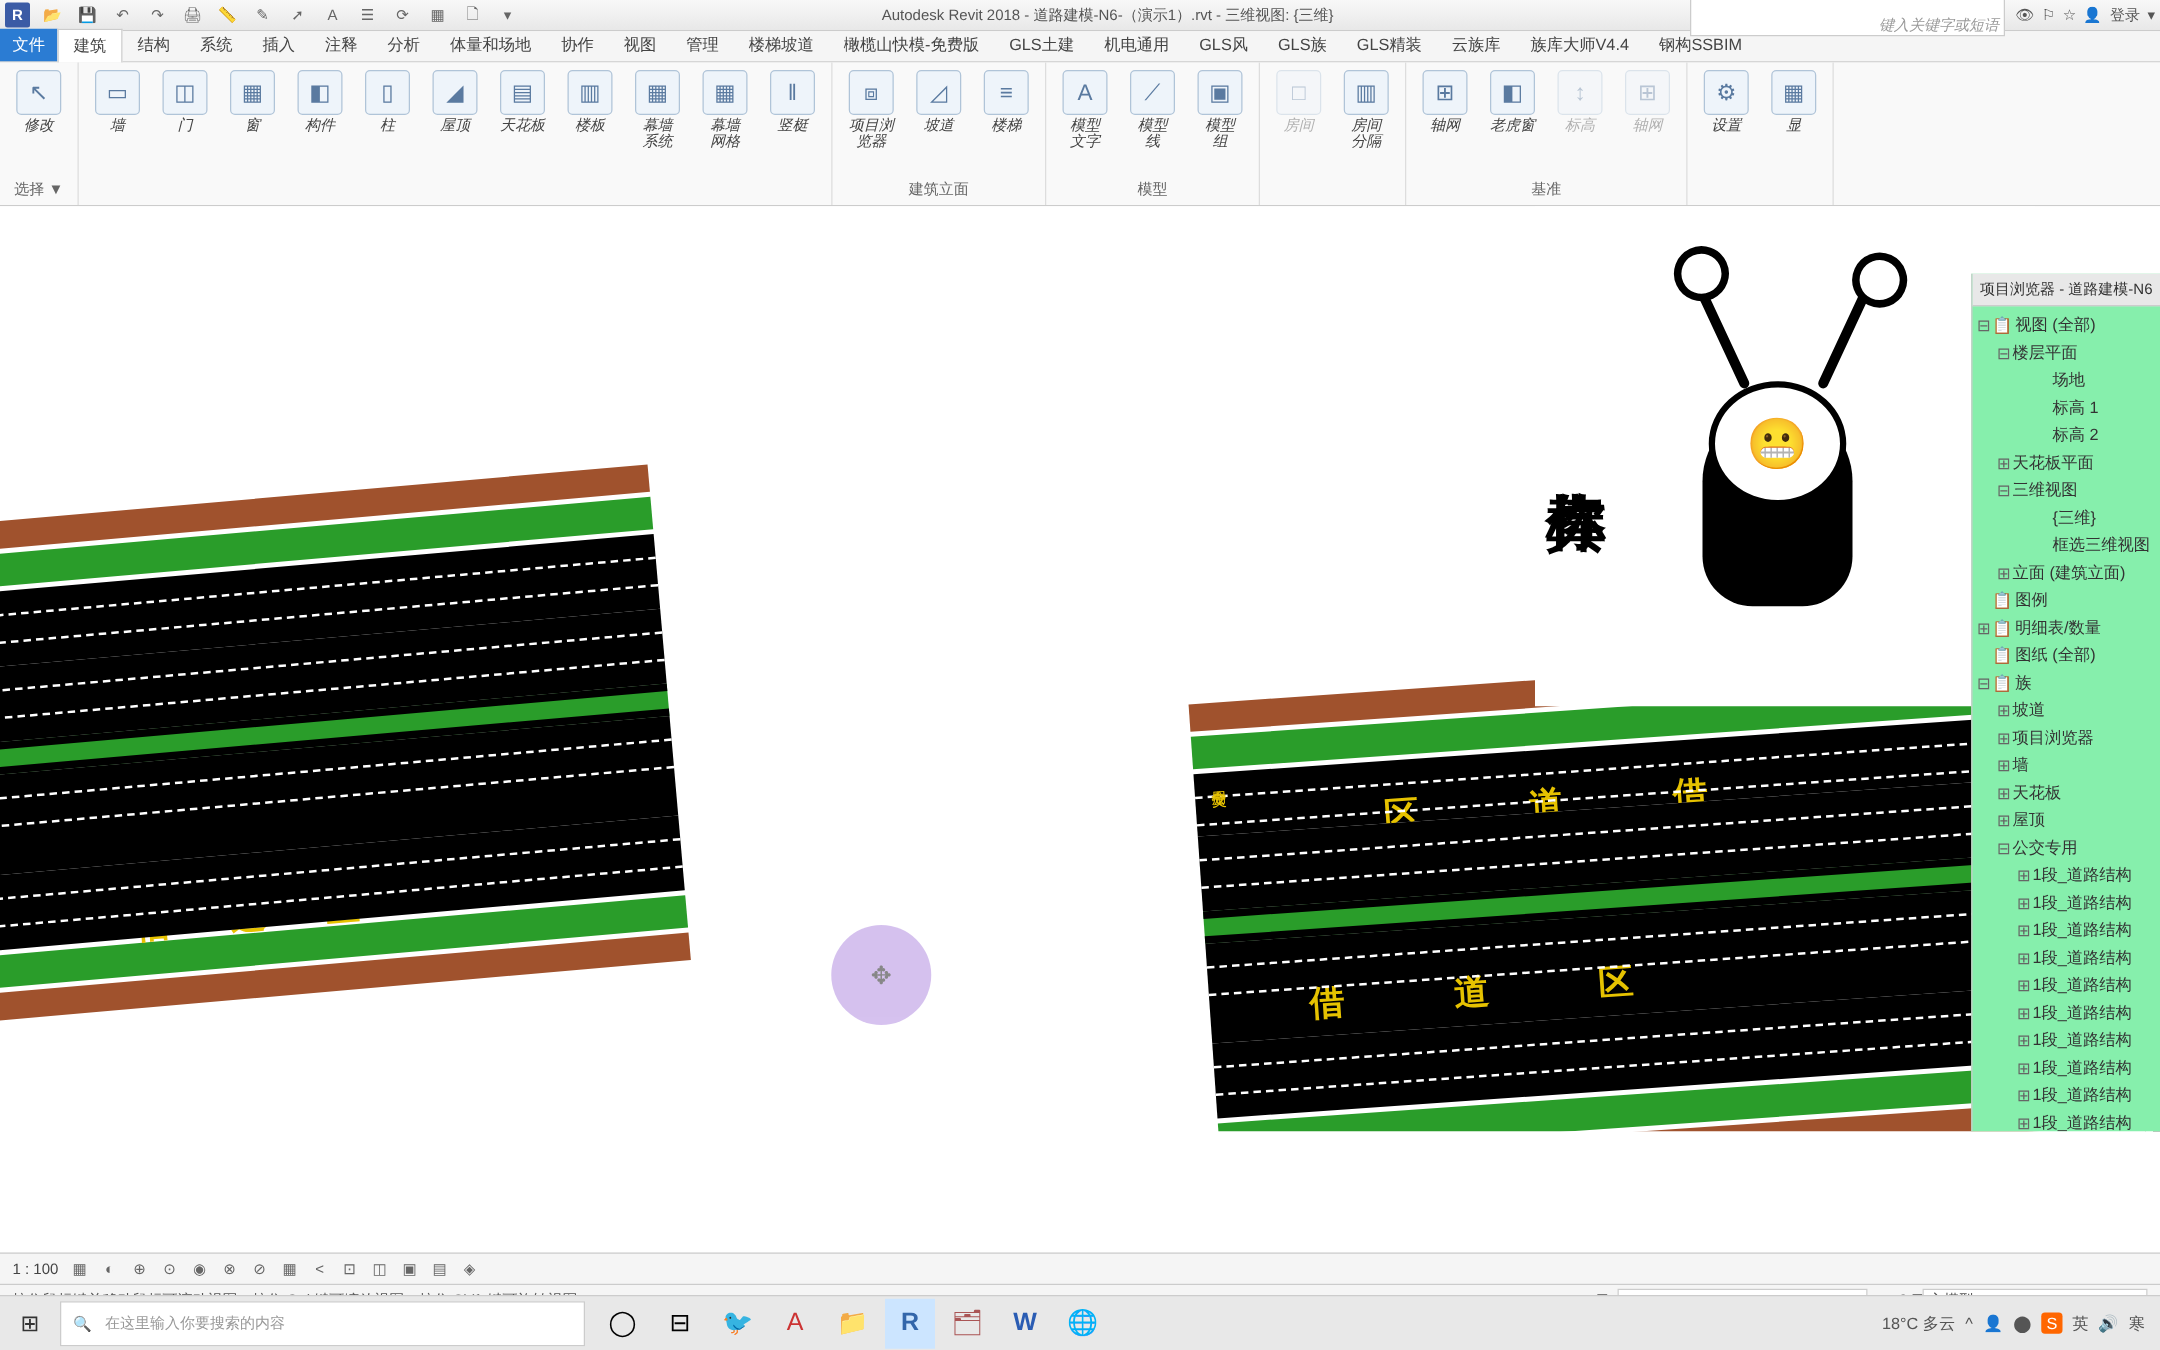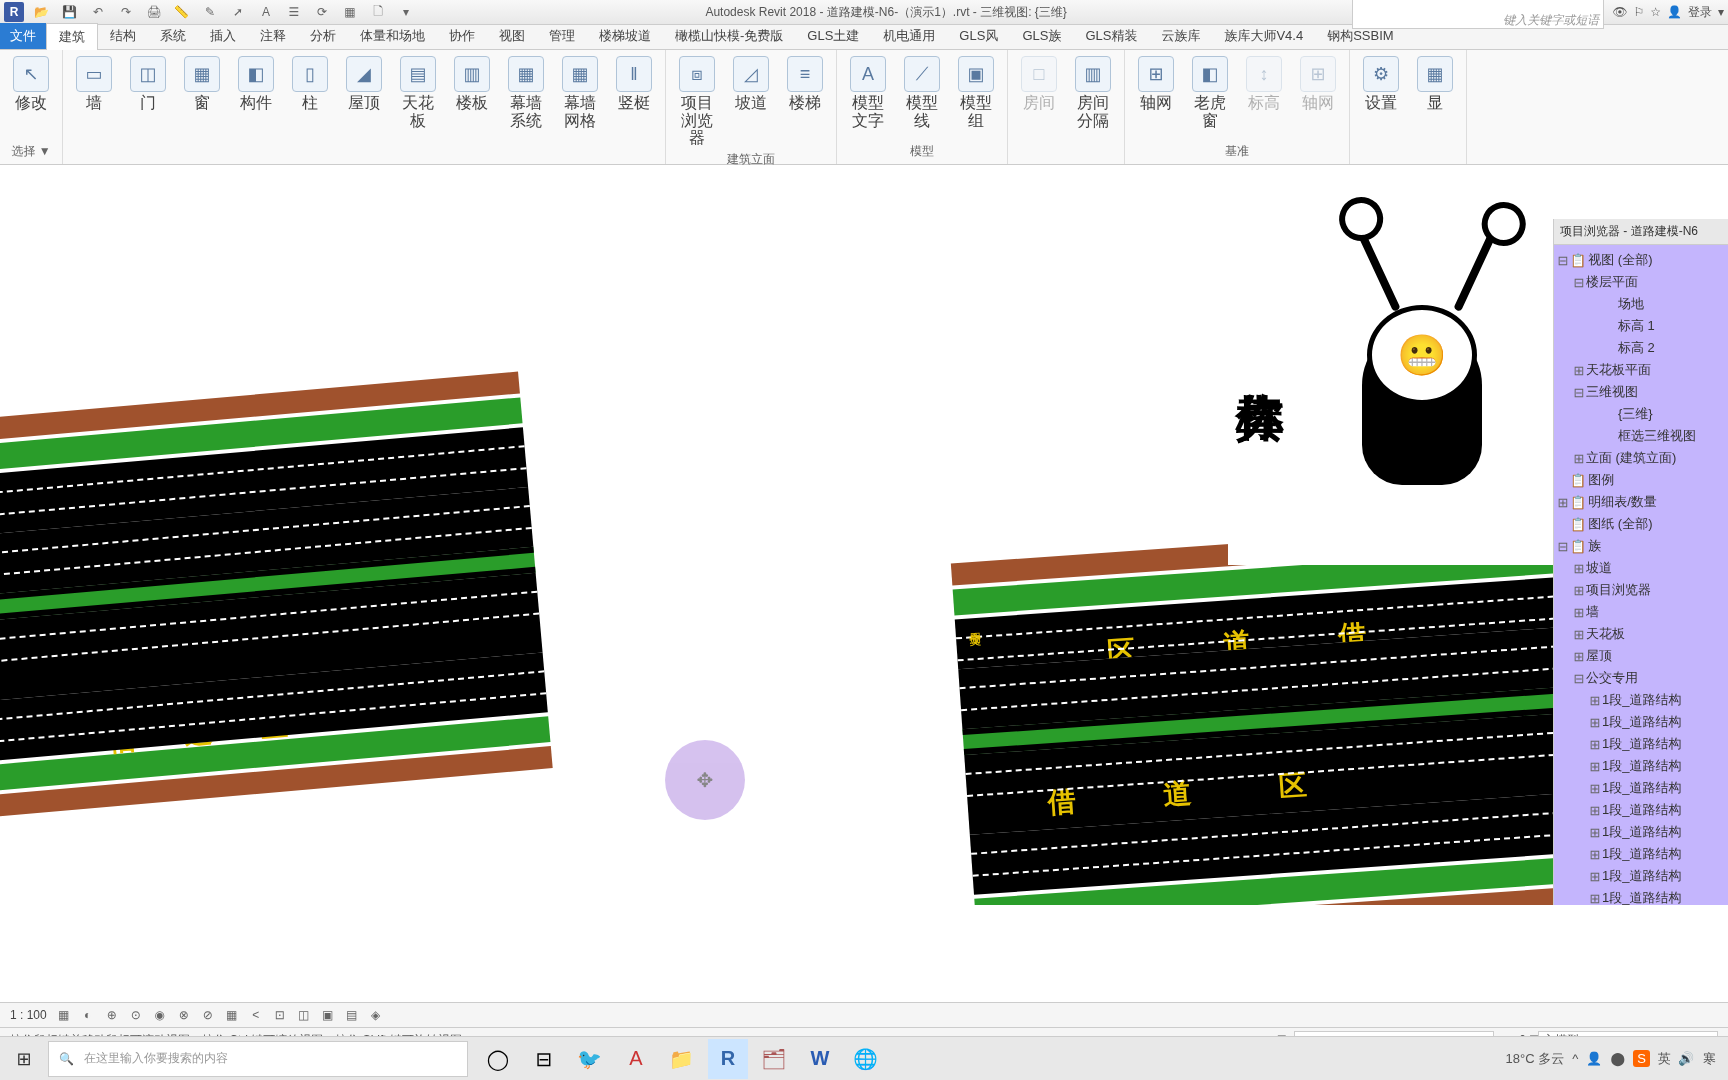--- a/index.html
+++ b/index.html
@@ -19,21 +19,21 @@
 .tab { padding: 4px 12px; font-size: 13px; color: #444; cursor: pointer; }
 .tab.active { background: #fff; border-top: 1px solid #ccc; border-left: 1px solid #ccc; border-right: 1px solid #ccc; margin-bottom: -1px; }
 
 
 .ribbon { height: 115px; background: #f9f9f9; display: flex; border-bottom: 1px solid #ccc; }
 .ribbon-group { display: flex; flex-direction: column; justify-content: space-between; border-right: 1px solid #ddd; padding: 4px 6px 0; }
 .ribbon-group .tools { display: flex; gap: 4px; }
 .ribbon-group .label { text-align: center; color: #666; font-size: 12px; padding: 2px 0 4px; }
 .tool { display: flex; flex-direction: column; align-items: center; justify-content: flex-start; width: 50px; cursor: pointer; padding: 2px; }
 .tool-icon { width: 36px; height: 36px; border: 1px solid #b0c4d8; background: #eef4fa; border-radius: 4px; margin-bottom: 2px; display: flex; align-items: center; justify-content: center; color: #5a7aa0; font-size: 18px; }
-.tool-label { font-size: 16px; color: #444; text-align: center; line-height: 1.1; }
+.tool-label { font-size: 12px; color: #444; text-align: center; line-height: 1.1; font-style: italic; }
 
 
 .main { position: relative; height: 740px; background: #fff; overflow: hidden; }
 
 
 .road-left { position: absolute; left: -20px; top: 230px; width: 560px; height: 480px; transform: rotate(-5deg); transform-origin: center; }
 .road-right { position: absolute; right: -40px; top: 370px; width: 800px; height: 520px; transform: rotate(-4deg); transform-origin: center; }
 .road-body { width: 100%; display: flex; flex-direction: column; }
 .road-edge { height: 22px; background: #a0522d; }
 .green-band { height: 26px; background: #2a9d2a; margin: 4px 0; }
@@ -52,21 +52,21 @@
 .antenna { width: 8px; height: 100px; background: #000; position: absolute; top: 10px; border-radius: 4px; }
 .antenna.l { left: 80px; transform: rotate(-25deg); }
 .antenna.r { right: 70px; transform: rotate(25deg); }
 .antenna::after { content: ''; position: absolute; top: -20px; left: -12px; width: 32px; height: 32px; border: 6px solid #000; border-radius: 50%; background: #fff; }
 
 .cursor-spot { position: absolute; left: 665px; top: 575px; width: 80px; height: 80px; background: #c4a8e8; border-radius: 50%; opacity: 0.7; display: flex; align-items: center; justify-content: center; color: #555; font-size: 20px; }
 
 .subtitle { position: absolute; bottom: 20px; left: 50%; transform: translateX(-50%); font-size: 46px; font-weight: bold; color: #fff; -webkit-text-stroke: 2px #000; text-shadow: 2px 2px 4px rgba(0,0,0,0.5); white-space: nowrap; z-index: 100; }
 
 
-.browser { position: absolute; right: 0; top: 54px; width: 175px; height: 753px; background: #c4b5fd; border-left: 1px solid #ccc; z-index: 5; }
+.browser { position: absolute; right: 0; top: 54px; width: 151px; height: 753px; background: #86efac; border-left: 1px solid #ccc; z-index: 5; }
 .browser-title { background: #e8e8e8; padding: 4px 6px; font-size: 12px; color: #333; border-bottom: 1px solid #ccc; white-space: nowrap; overflow: hidden; }
 .tree { padding: 4px 2px; font-size: 13px; overflow: hidden; }
 .tree-item { padding: 2px 0; display: flex; align-items: center; white-space: nowrap; color: #333; }
 .tree-item .exp { width: 14px; text-align: center; color: #666; cursor: pointer; }
 .ind-1 { padding-left: 16px; }
 .ind-2 { padding-left: 32px; }
 .ind-3 { padding-left: 48px; }
 
 
 .viewbar { position: absolute; bottom: 53px; left: 0; right: 0; height: 25px; background: #f5f5f5; border-top: 1px solid #ccc; display: flex; align-items: center; padding: 0 10px; gap: 8px; z-index: 3; }

